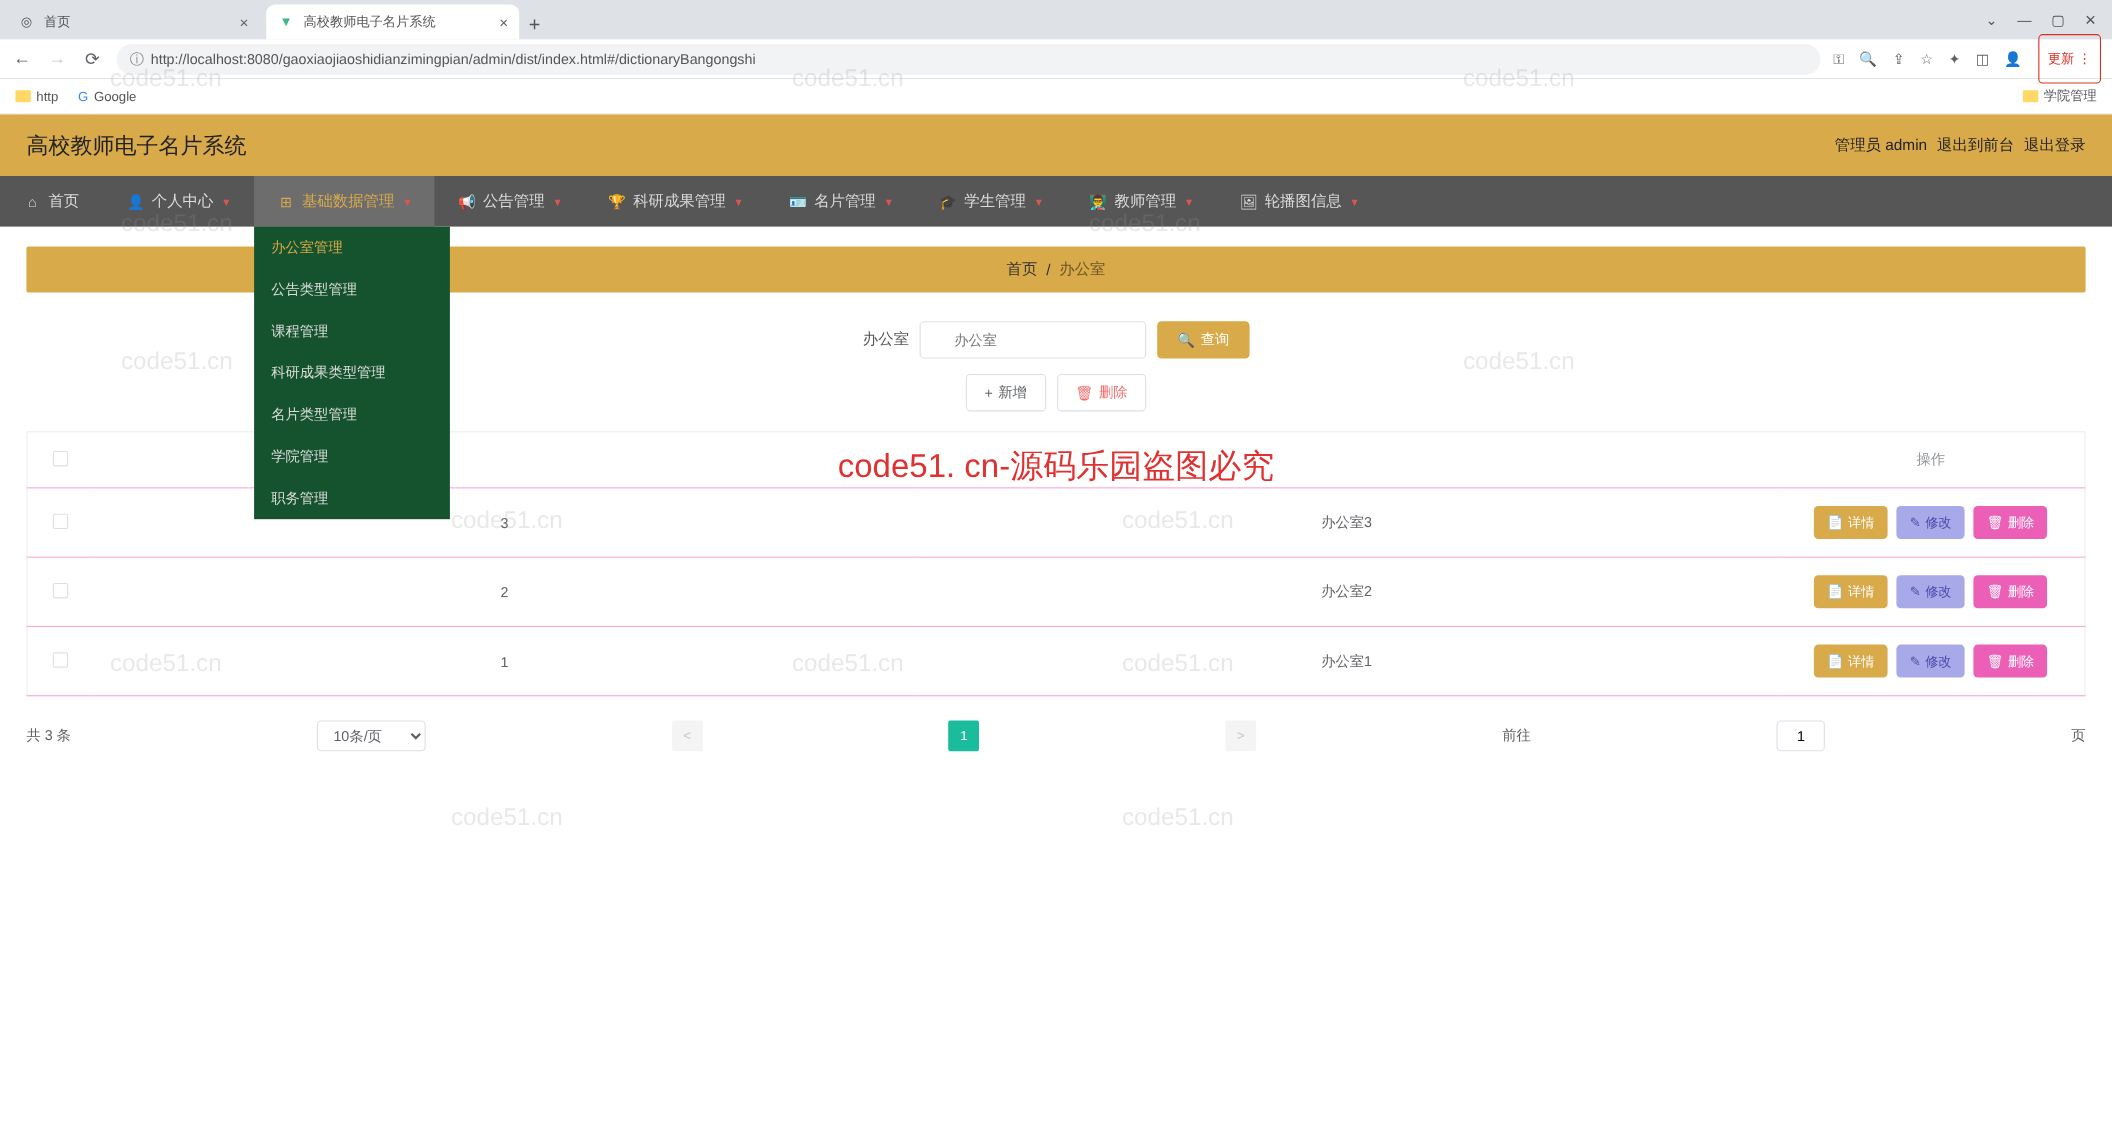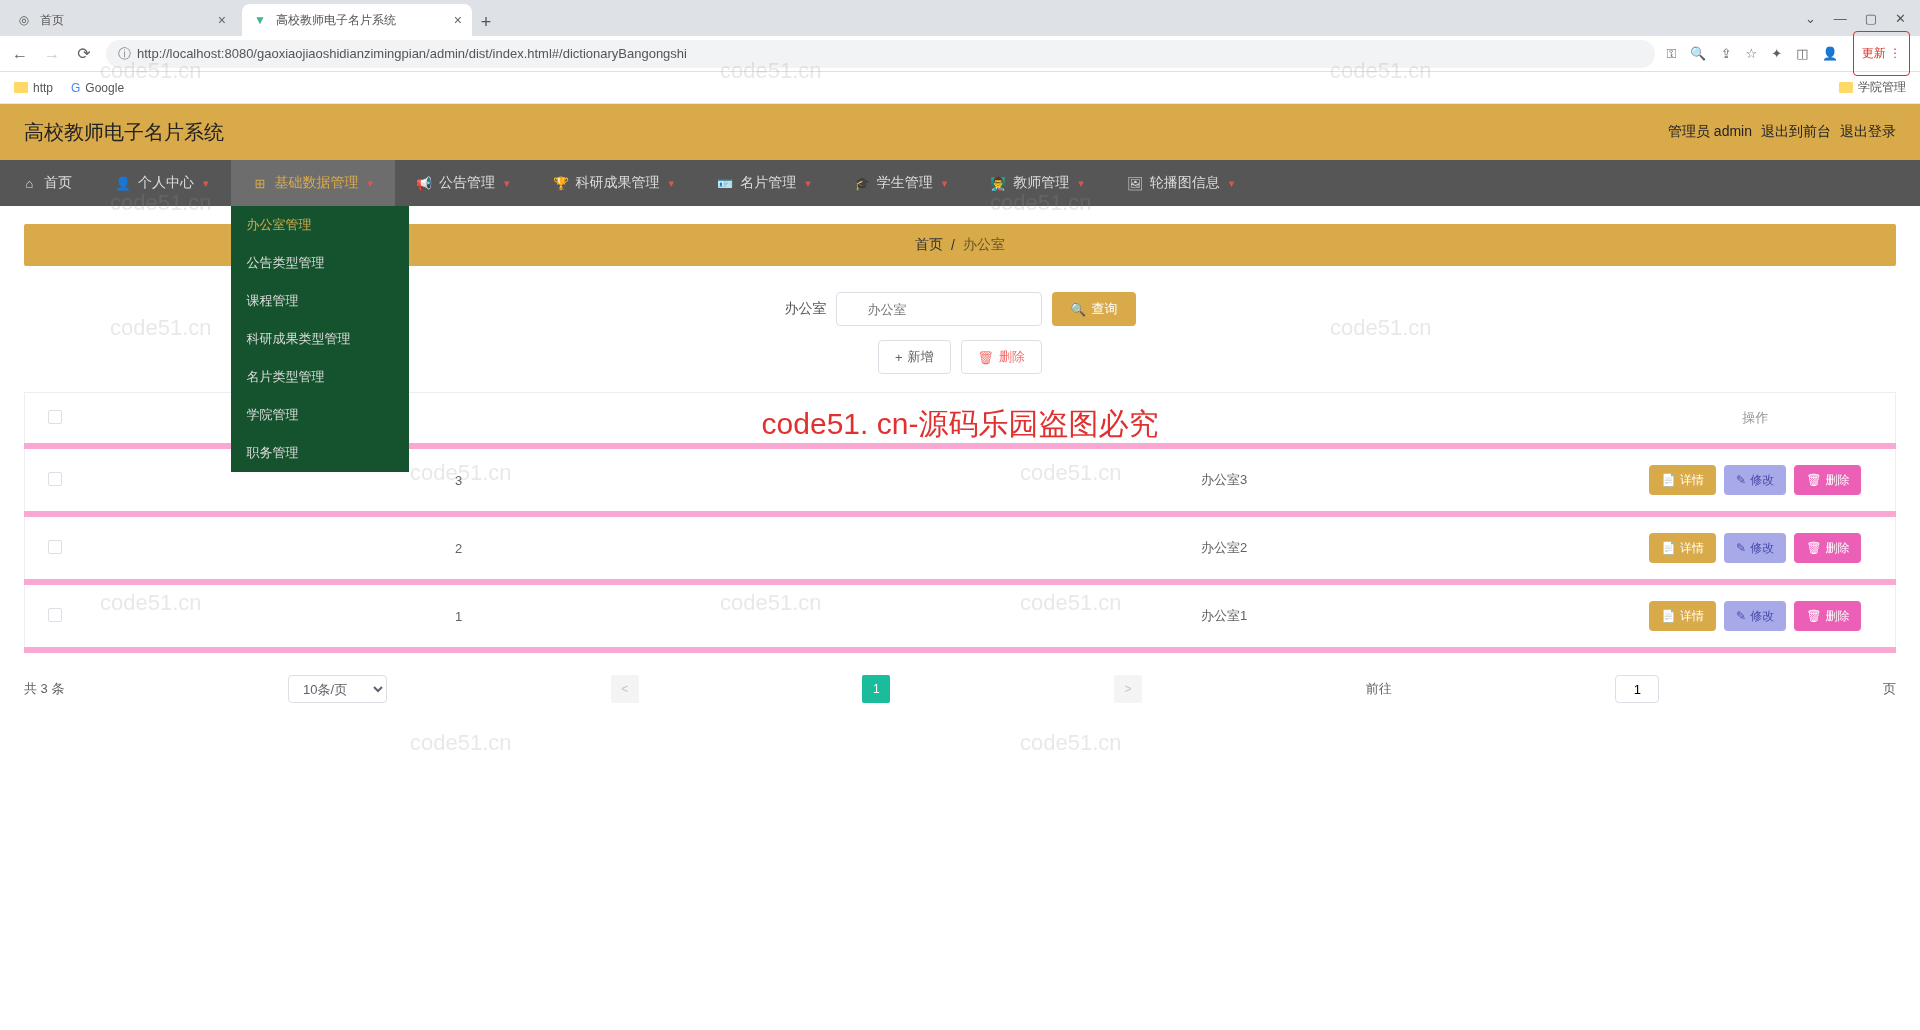--- a/index.html
+++ b/index.html
@@ -41,21 +41,21 @@
 .search-row{display:flex;align-items:center;justify-content:center;gap:10px;margin:26px 0 14px}
 .search-label{font-size:14px;color:#555}
 .search-input{width:206px;height:34px;border:1px solid #dcdfe6;border-radius:4px;padding:0 10px 0 30px;font-size:13px;position:relative}
 .search-wrap{position:relative}
 .search-ic{position:absolute;left:9px;top:9px;color:#c0c4cc;font-size:14px}
 .query-btn{background:#d9aa4a;color:#fff;border:none;height:34px;padding:0 18px;border-radius:4px;cursor:pointer;font-size:13px;display:flex;align-items:center;gap:5px}
 .action-row{display:flex;justify-content:center;gap:10px;margin-bottom:18px}
 .ghost-btn{background:#fff;border:1px solid #dcdfe6;height:34px;padding:0 16px;border-radius:4px;cursor:pointer;font-size:13px;display:flex;align-items:center;gap:5px;color:#606266}
 .ghost-btn.danger{color:#f56c6c}
 .table{width:100%;border:1px solid #ebeef5;border-collapse:collapse}
-.table th,.table td{border-bottom:6px solid #f9a8d4;padding:16px 10px;font-size:13px;color:#606266;text-align:center}
+.table th,.table td{border-bottom:1px solid #f9a8d4;padding:16px 10px;font-size:13px;color:#606266;text-align:center}
 .table th{background:#fff;font-weight:500;color:#909399}
 .chk{width:14px;height:14px;border:1px solid #dcdfe6;border-radius:2px;display:inline-block;cursor:pointer}
 .row-actions{display:flex;gap:8px;justify-content:center}
 .sm-btn{height:30px;padding:0 12px;border:none;border-radius:4px;cursor:pointer;font-size:12px;display:flex;align-items:center;gap:4px;color:#fff}
 .sm-detail{background:#d9aa4a}
 .sm-edit{background:#a8a9e8;color:#4a4ba8}
 .sm-del{background:#ec5fb7}
 .pagination{display:flex;align-items:center;justify-content:space-between;gap:12px;margin-top:22px;font-size:13px;color:#606266}
 .page-select{border:1px solid #dcdfe6;border-radius:4px;height:28px;padding:0 22px 0 10px;font-size:13px;color:#606266;background:#fff;cursor:pointer}
 .page-btn{width:28px;height:28px;border:none;background:#f4f4f5;color:#c0c4cc;border-radius:2px;cursor:pointer;font-size:12px}

